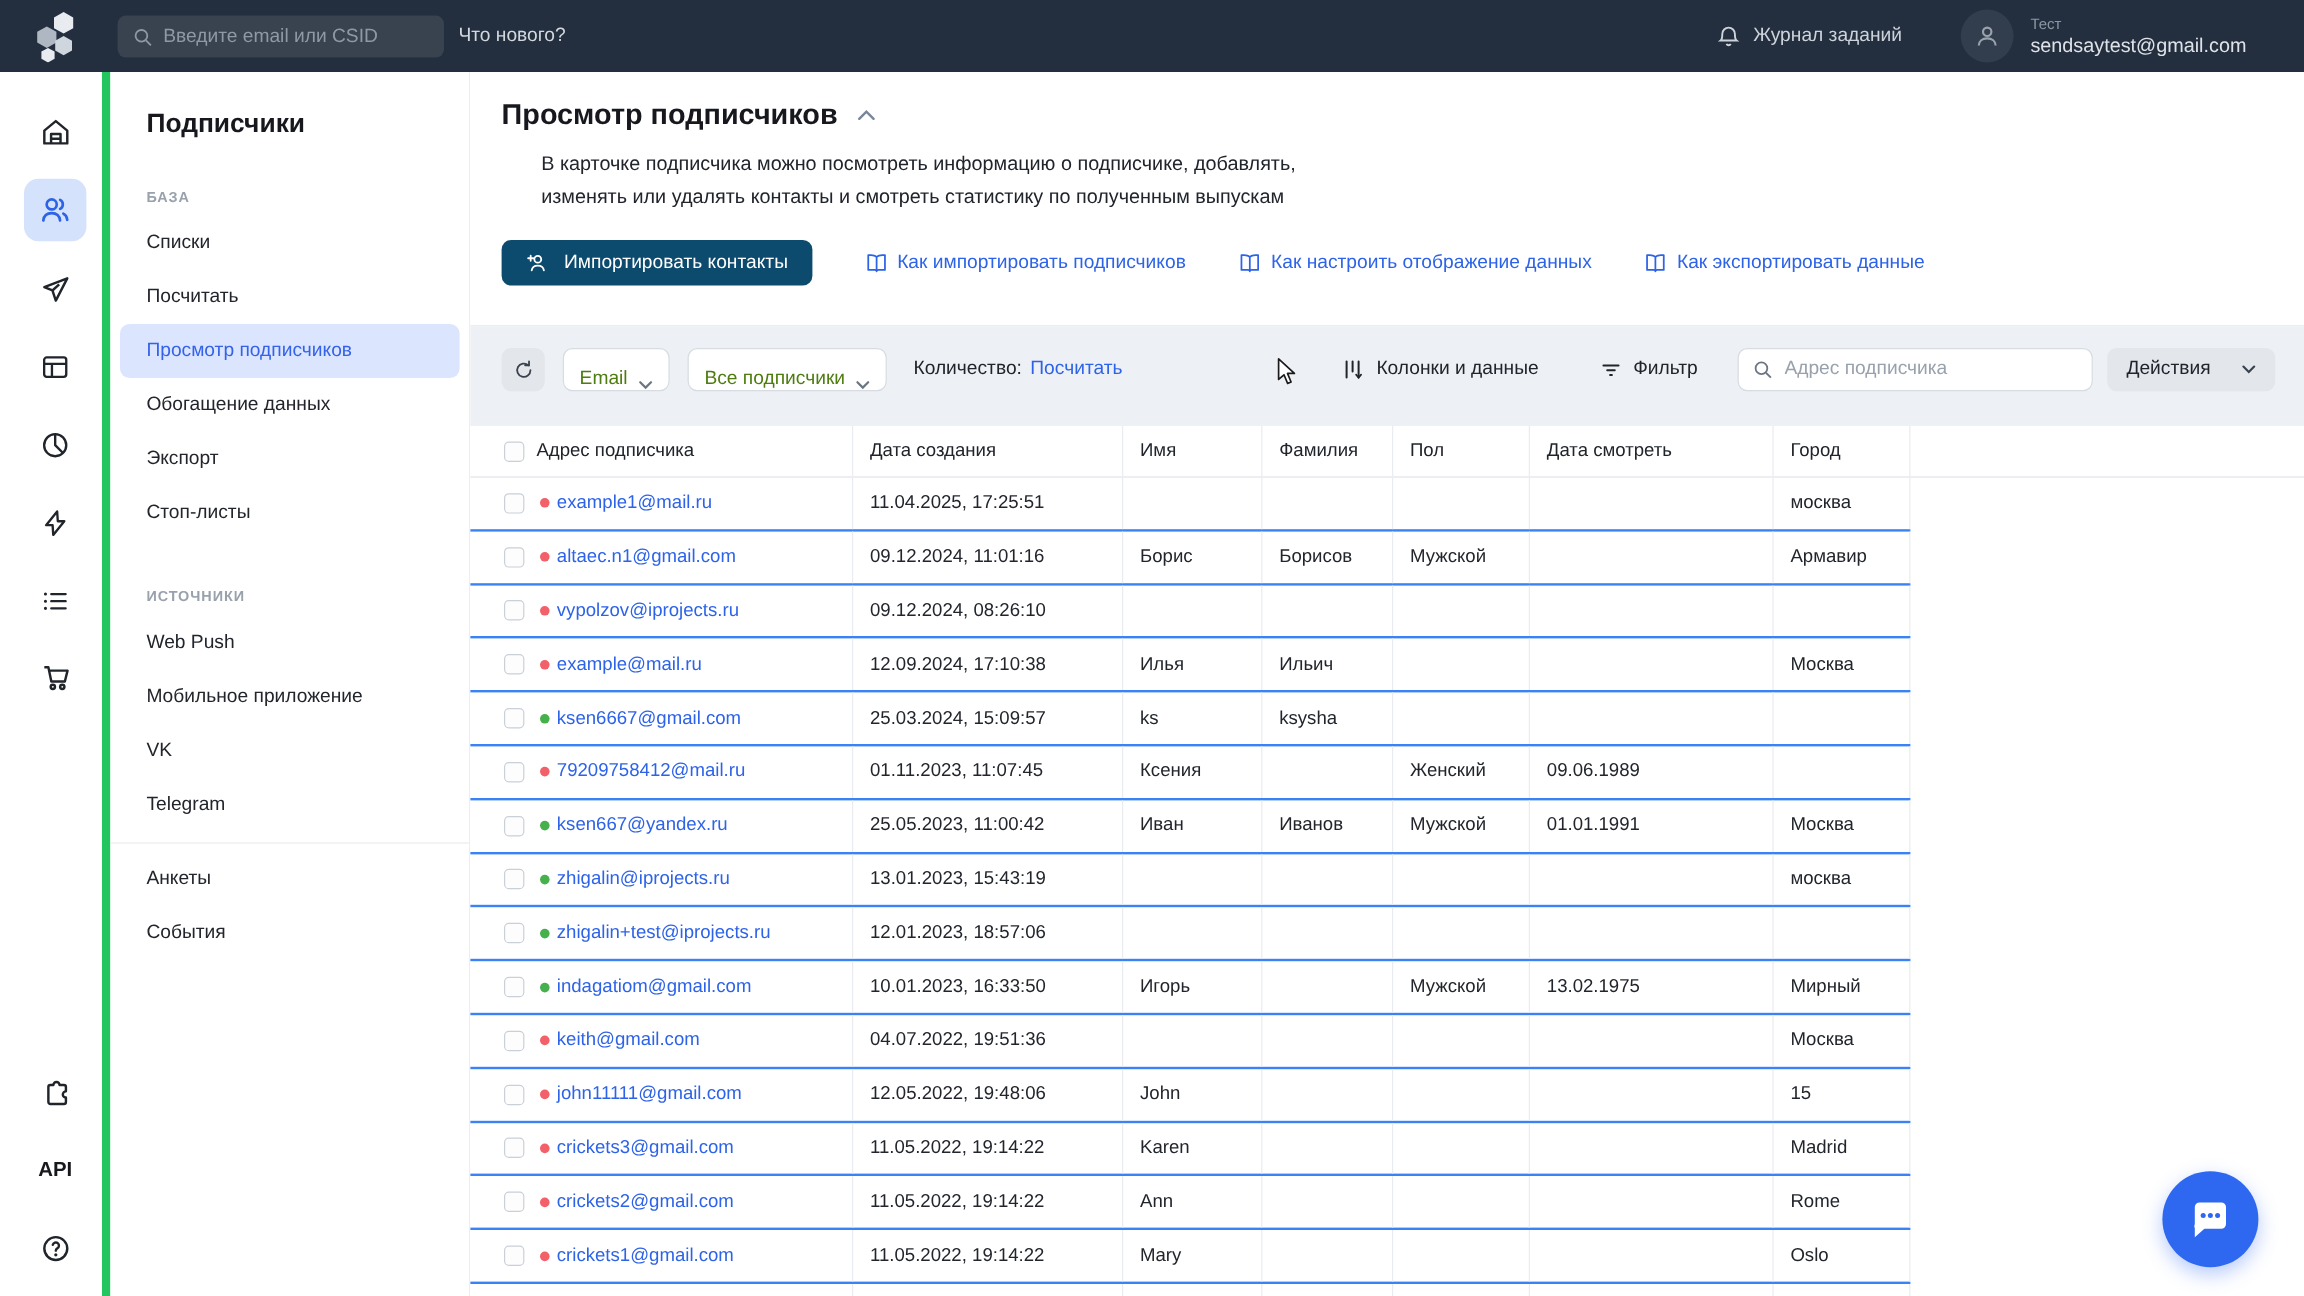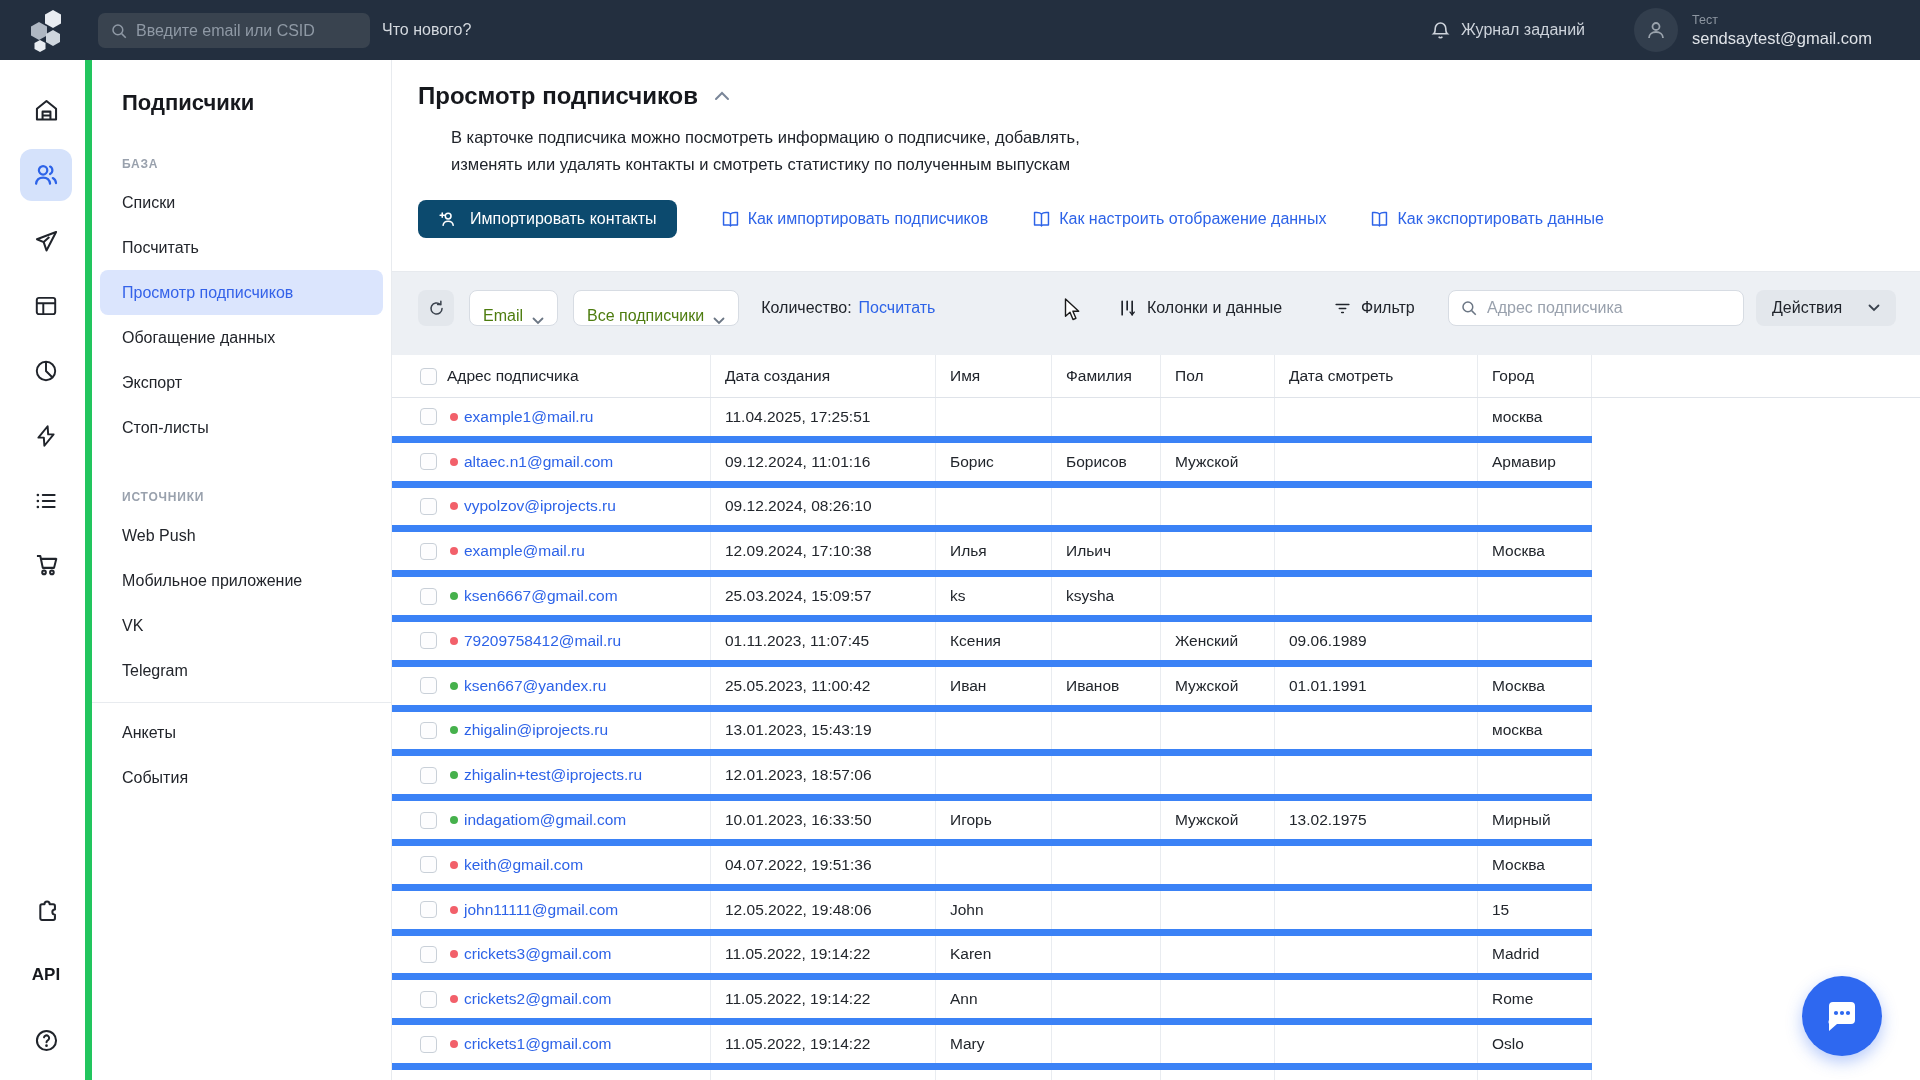--- a/index.html
+++ b/index.html
@@ -56,21 +56,21 @@
   #filter-btn { position:absolute; left:941px; top:18px; height:36px; display:flex; align-items:center; gap:9px; font-size:16px; color:#20242b; cursor:pointer; }
   #tbl-search { position:absolute; left:1056px; top:18px; width:296px; height:36px; background:#fff; border:1px solid #d7dce3; border-radius:8px; display:flex; align-items:center; gap:9px; padding:0 11px; }
   #tbl-search input { border:none; outline:none; font-size:16px; color:#20242b; width:100%; font-family:"Liberation Sans", sans-serif; }
   #tbl-search input::placeholder { color:#99a1ad; }
   #actions-btn { position:absolute; left:1364px; top:18px; width:140px; padding:0 16px; justify-content:space-between; }
 
   
   #table { position:absolute; left:0; top:295px; width:1528px; background:#fff; }
   #thead { width:1528px; height:43px; border-bottom:1px solid #dfe3e9; display:flex; }
   .hcell { display:flex; align-items:center; font-size:15.5px; color:#20242b; font-weight:500; border-right:1px solid #e9ecf0; padding-left:14px; }
-  .row { width:1200px; height:44.8px; display:flex; border-bottom:7px solid #3b82f6; }
+  .row { width:1200px; height:44.8px; display:flex; border-bottom:2px solid #3b82f6; }
   .cell { display:flex; align-items:center; font-size:15.5px; color:#22262c; border-right:1px solid #e9ecf0; padding-left:14px; overflow:hidden; white-space:nowrap; }
   .c0 { width:319px; } .c1 { width:225px; } .c2 { width:116px; } .c3 { width:109px; }
   .c4 { width:114px; } .c5 { width:203px; } .c6 { width:114px; }
   .hc0 { padding-left:28px; gap:10px; }
   .cell.c0 { padding-left:28px; gap:0; }
   .cbx { width:17px; height:17px; min-width:17px; border:1.5px solid #c9d0d8; border-radius:4px; background:#fdfdfe; cursor:pointer; }
   .dot { width:8px; height:8px; min-width:8px; border-radius:50%; margin-left:13px; }
   .dot.red { background:#f2606a; }
   .dot.green { background:#46b14c; }
   .email { color:#2d63e8; margin-left:6px; cursor:pointer; }

